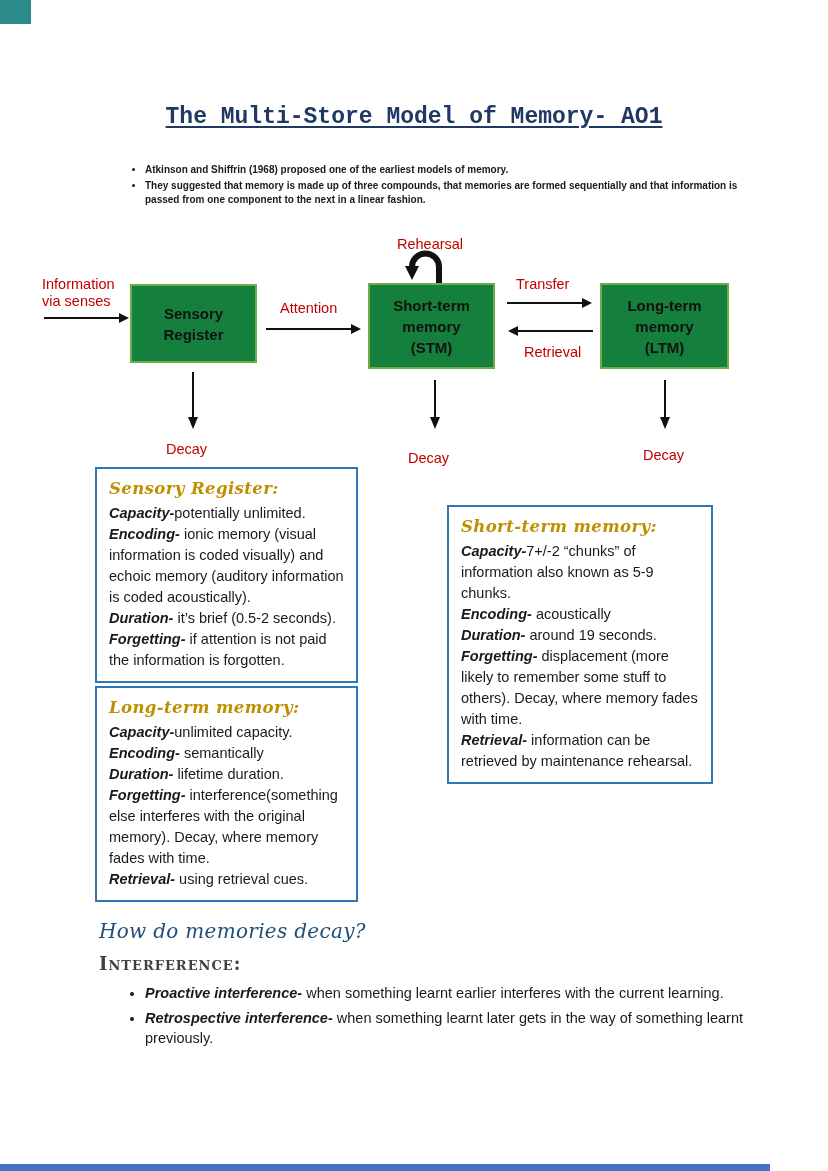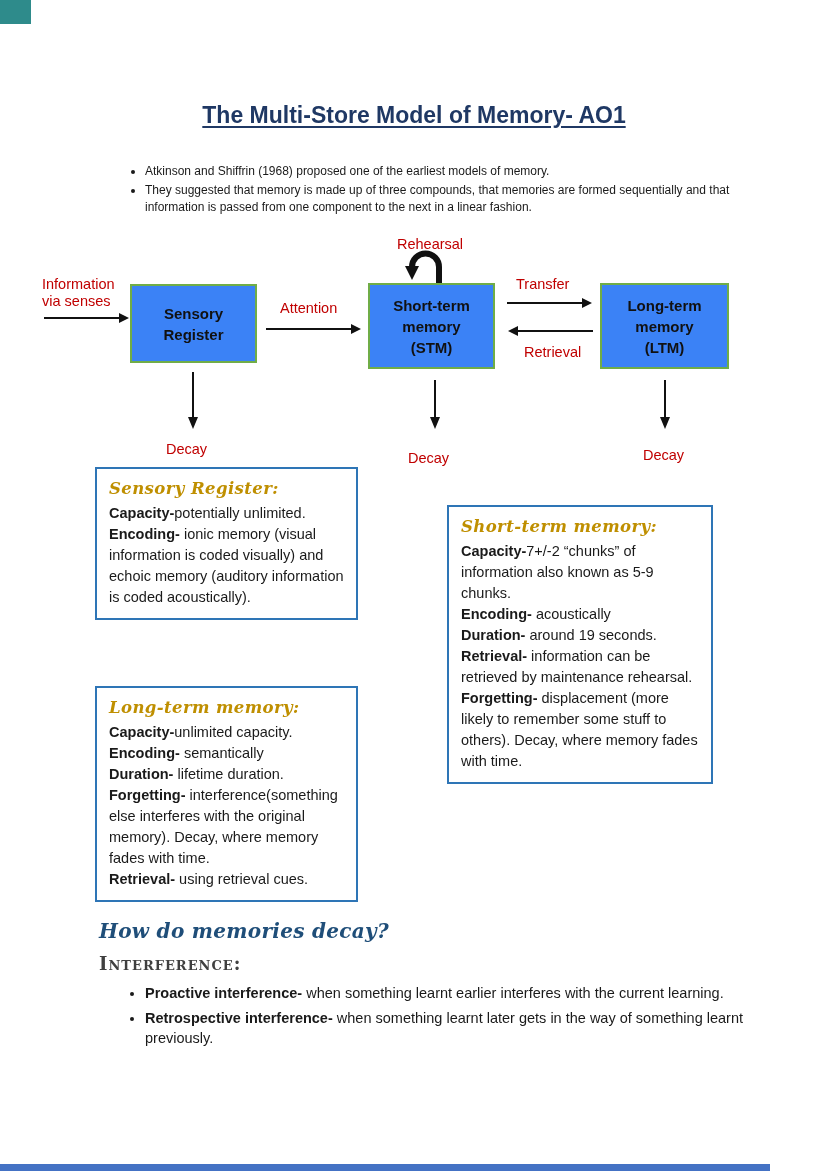--- a/index.html
+++ b/index.html
@@ -26,42 +26,42 @@
     background: var(--edge-blue, #4472C4);
   }
 
   
   .doc-title {
     position: absolute; left: 0; top: 102px; width: 100%;
     text-align: center;
     font-size: 23px; font-weight: bold;
     color: var(--title-blue, #1F3864);
   }
-  .doc-title span { text-decoration: underline; text-underline-offset: 3px; }
+  .doc-title span { text-decoration: underline; text-underline-offset: 3px; font-family: Liberation Mono, monospace; }
 
   
   .intro-list {
     position: absolute; left: 124px; top: 163px; width: 618px;
-    font-size: 12px; line-height: 1.42;
+    font-size: 10px; line-height: 1.42; font-weight: bold;
   }
   .intro-list li { margin-bottom: 2px; }
   ul { padding-left: 21px; list-style: disc; }
 
   
   .diag-label {
     position: absolute;
     color: var(--red, #C00000);
     font-size: 14.5px; line-height: 1.18;
     white-space: nowrap;
   }
   .diag-label.wrap { white-space: normal; }
 
   .mem-box {
     position: absolute;
-    background: #3b82f6;
+    background: #15803d;
     border: 2px solid var(--green, #70AD47);
     display: flex; align-items: center; justify-content: center;
     text-align: center;
     font-weight: bold; font-size: 15px; line-height: 1.4;
     color: #111;
     padding: 16px 14px;
   }
 
   
   .info-box {
@@ -71,28 +71,28 @@
     padding: 8px 12px 10px 12px;
     font-size: 14.5px; line-height: 1.45;
   }
   .info-title {
     font-family: "DejaVu Serif", serif;
     font-style: italic; font-weight: bold;
     color: var(--gold, #BF8F00);
     font-size: 16.5px; letter-spacing: 0.4px;
     margin-bottom: 2px;
   }
-  .lead { font-weight: bold; }
+  .lead { font-weight: bold; font-style: italic; }
   .info-line { margin: 0; }
 
   
   .decay-heading {
     position: absolute; left: 99px; top: 919px;
     font-family: "DejaVu Serif", serif;
-    font-style: italic; font-weight: bold;
+    font-style: italic; font-weight: normal;
     font-size: 20px; letter-spacing: 0.3px;
     color: var(--heading-blue, #1F4E79);
   }
   .interference-heading {
     position: absolute; left: 99px; top: 953px;
     font-family: "DejaVu Serif", serif;
     font-variant: small-caps;
     font-weight: 600;
     font-size: 18px; letter-spacing: 1px;
     color: #404040;
@@ -169,29 +169,31 @@
   </svg>
 
   <div class="diag-label" style="left:166px; top:441px;">Decay</div>
   <div class="diag-label" style="left:408px; top:450px;">Decay</div>
   <div class="diag-label" style="left:643px; top:447px;">Decay</div>
 
   <div class="info-box" style="left:95px; top:467px; width:263px;">
     <div class="info-title">Sensory Register:</div>
     <p class="info-line"><span class="lead">Capacity-</span><span>potentially unlimited.</span></p>
     <p class="info-line"><span class="lead">Encoding-</span><span> ionic memory (visual information is coded visually) and echoic memory (auditory information is coded acoustically).</span></p>
+    <p class="info-line"><span class="lead">Duration-</span><span> it’s brief (0.5-2 seconds).</span></p>
+    <p class="info-line"><span class="lead">Forgetting-</span><span> if attention is not paid the information is forgotten.</span></p>
   </div>
 
   <div class="info-box" style="left:447px; top:505px; width:266px;">
     <div class="info-title">Short-term memory:</div>
     <p class="info-line"><span class="lead">Capacity-</span><span>7+/-2 “chunks” of information also known as 5-9 chunks.</span></p>
     <p class="info-line"><span class="lead">Encoding-</span><span> acoustically</span></p>
     <p class="info-line"><span class="lead">Duration-</span><span> around 19 seconds.</span></p>
+    <p class="info-line"><span class="lead">Forgetting-</span><span> displacement (more likely to remember some stuff to others). Decay, where memory fades with time.</span></p>
     <p class="info-line"><span class="lead">Retrieval-</span><span> information can be retrieved by maintenance rehearsal.</span></p>
-    <p class="info-line"><span class="lead">Forgetting-</span><span> displacement (more likely to remember some stuff to others). Decay, where memory fades with time.</span></p>
   </div>
 
   <div class="info-box" style="left:95px; top:686px; width:263px;">
     <div class="info-title">Long-term memory:</div>
     <p class="info-line"><span class="lead">Capacity-</span><span>unlimited capacity.</span></p>
     <p class="info-line"><span class="lead">Encoding-</span><span> semantically</span></p>
     <p class="info-line"><span class="lead">Duration-</span><span> lifetime duration.</span></p>
     <p class="info-line"><span class="lead">Forgetting-</span><span> interference(something else interferes with the original memory). Decay, where memory fades with time.</span></p>
     <p class="info-line"><span class="lead">Retrieval-</span><span> using retrieval cues.</span></p>
   </div>

